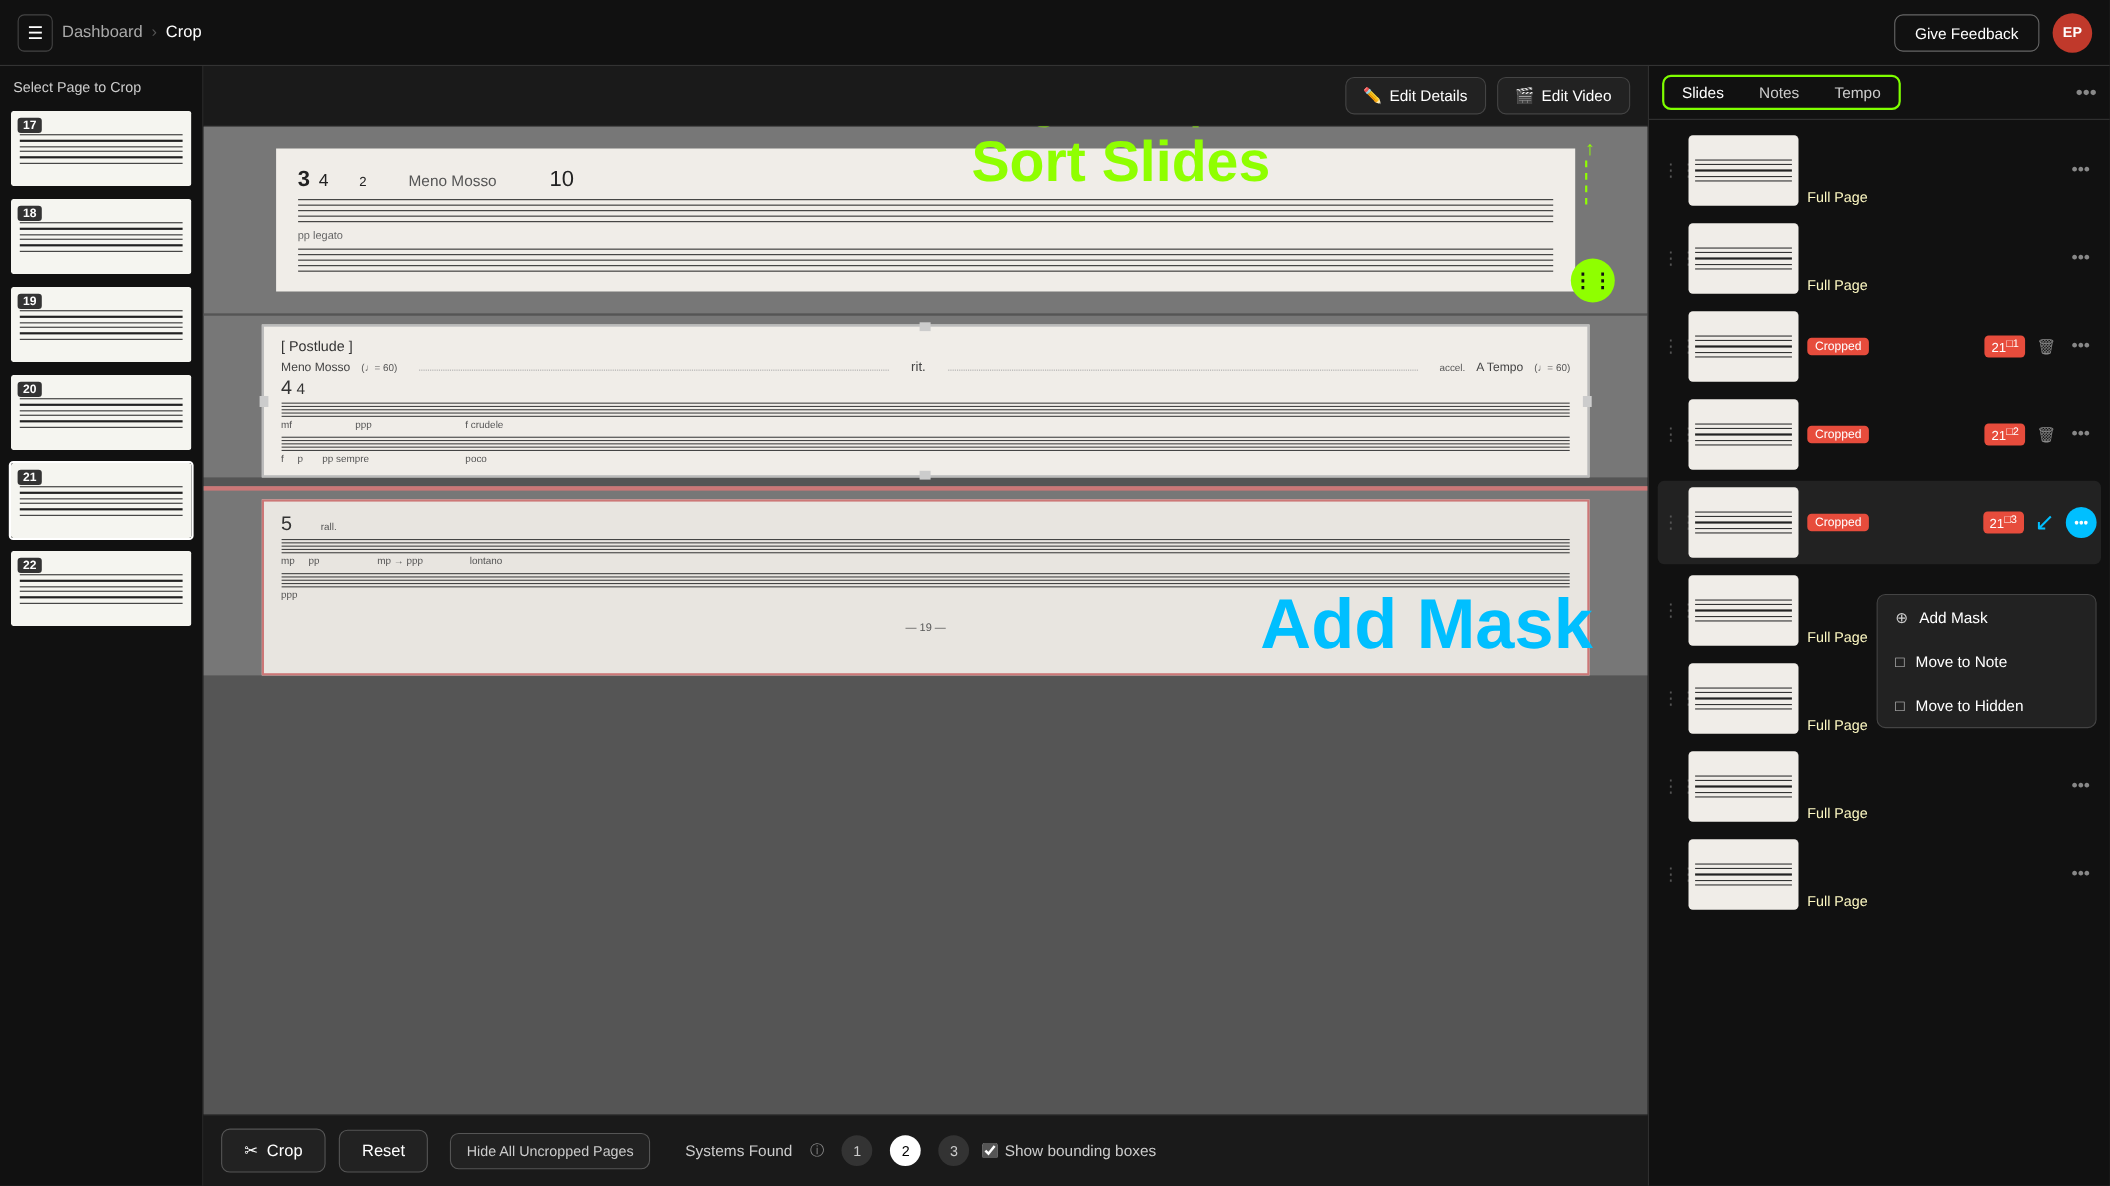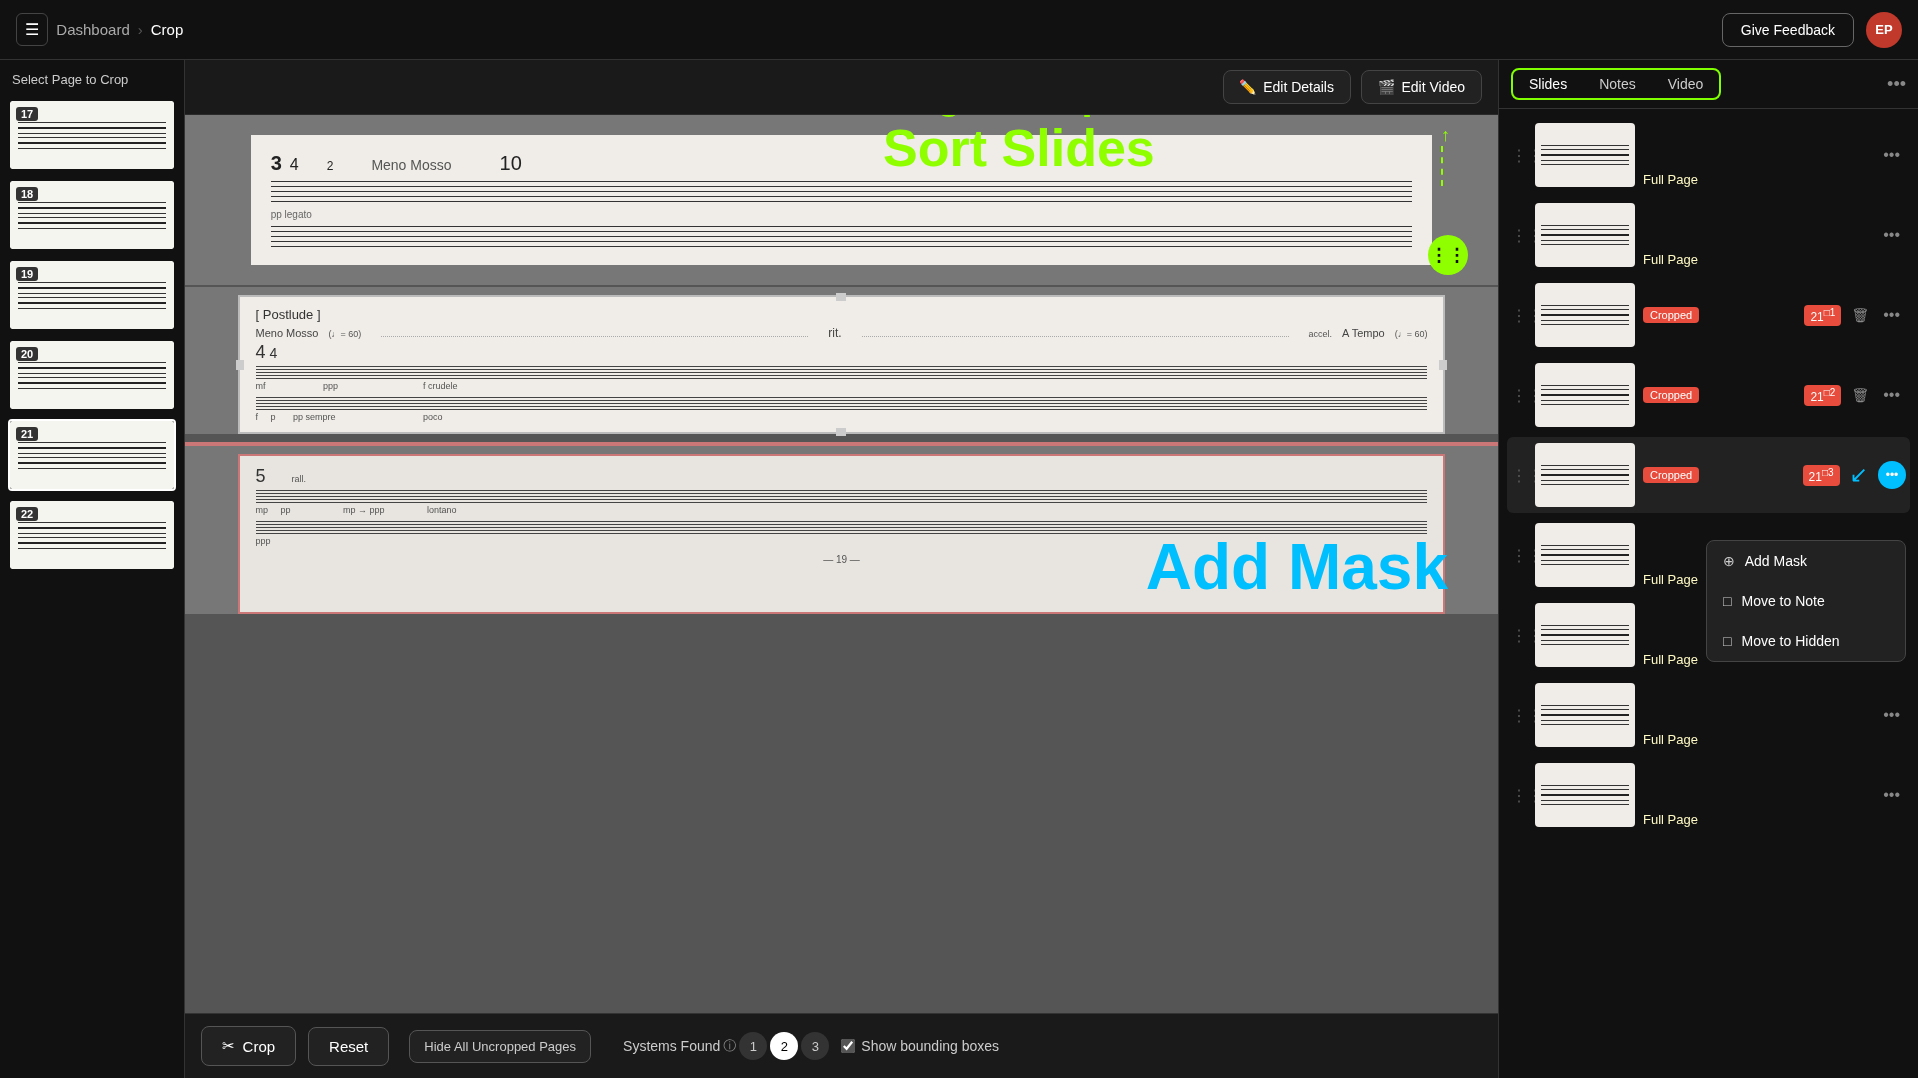--- a/index.html
+++ b/index.html
@@ -39,21 +39,21 @@
     .center-toolbar { display: flex; align-items: center; justify-content: flex-end; padding: 10px 16px; gap: 10px; border-bottom: 1px solid #2a2a2a; }
     .edit-btn { background: #222; border: 1px solid #444; color: #fff; border-radius: 8px; padding: 8px 16px; font-size: 14px; cursor: pointer; display: flex; align-items: center; gap: 6px; }
 
     .sheet-area { flex: 1; overflow: hidden; position: relative; background: #555; }
 
     .drag-drop-text { position: absolute; top: 50%; left: 50%; transform: translate(-50%, -50%); text-align: center; }
 
     .bottom-toolbar { background: #1a1a1a; border-top: 1px solid #333; padding: 12px 16px; display: flex; align-items: center; gap: 12px; flex-wrap: wrap; }
     .crop-btn { background: #222; border: 1px solid #555; color: #fff; border-radius: 8px; padding: 10px 20px; font-size: 15px; cursor: pointer; display: flex; align-items: center; gap: 8px; }
     .reset-btn { background: #222; border: 1px solid #555; color: #fff; border-radius: 8px; padding: 10px 20px; font-size: 15px; cursor: pointer; }
-    .systems-found { display: flex; align-items: center; gap: 3px; margin-left: 20px; color: #ccc; font-size: 14px; }
+    .systems-found { display: flex; align-items: center; gap: 16px; margin-left: 20px; color: #ccc; font-size: 14px; }
     .sys-num { width: 28px; height: 28px; border-radius: 50%; background: #333; color: #ccc; display: flex; align-items: center; justify-content: center; font-size: 13px; cursor: pointer; border: none; }
     .sys-num.active { background: #fff; color: #000; }
     .info-icon { color: #888; font-size: 13px; }
     .show-bbox { display: flex; align-items: center; gap: 6px; color: #ccc; font-size: 14px; cursor: pointer; }
     .checkbox { width: 14px; height: 14px; accent-color: #555; }
     .hide-uncropped-btn { background: #222; border: 1px solid #555; color: #ccc; border-radius: 8px; padding: 8px 14px; font-size: 13px; cursor: pointer; margin-left: 8px; }
 
     
     .right-sidebar { width: 420px; background: #111; border-left: 1px solid #333; display: flex; flex-direction: column; }
     .right-tabs { display: flex; align-items: center; padding: 8px 12px; gap: 4px; border-bottom: 1px solid #333; }
@@ -281,21 +281,21 @@
           <div style="height:1px;background:#444;margin:2px 0;"></div>
           <div style="font-size:9px;color:#555;">mp &nbsp;&nbsp;&nbsp; pp &nbsp;&nbsp;&nbsp;&nbsp;&nbsp;&nbsp;&nbsp;&nbsp;&nbsp;&nbsp;&nbsp;&nbsp;&nbsp;&nbsp;&nbsp;&nbsp;&nbsp;&nbsp;&nbsp; mp → ppp &nbsp;&nbsp;&nbsp;&nbsp;&nbsp;&nbsp;&nbsp;&nbsp;&nbsp;&nbsp;&nbsp;&nbsp;&nbsp;&nbsp;&nbsp; lontano</div>
           <div style="margin-top:6px;">
             <div style="height:1px;background:#444;margin:2px 0;"></div>
             <div style="height:1px;background:#444;margin:2px 0;"></div>
             <div style="height:1px;background:#444;margin:2px 0;"></div>
             <div style="height:1px;background:#444;margin:2px 0;"></div>
             <div style="height:1px;background:#444;margin:2px 0;"></div>
           </div>
           <div style="font-size:9px;color:#555;">ppp</div>
-          <div style="text-align:center;font-size:10px;color:#555;margin-top:8px;">— 19 —</div>
+          <div style="text-align:center;font-size:10px;color:#555;margin-top:20px;">— 19 —</div>
         </div>
 
         <div style="position:absolute;bottom:10px;right:50px;">
           <span style="color:#00bfff;font-size:64px;font-weight:800;">Add Mask</span>
         </div>
       </div>
 
     </div>
 
     <div class="bottom-toolbar">
@@ -318,21 +318,21 @@
       </label>
     </div>
   </div>
 
   <div class="right-sidebar" style="position:relative;">
 
     <div class="right-tabs">
       <div class="tab-group">
         <button class="tab-btn active">Slides</button>
         <button class="tab-btn">Notes</button>
-        <button class="tab-btn">Video</button>
+        <button class="tab-btn">Tempo</button>
       </div>
       <button class="more-btn">•••</button>
     </div>
 
     <div class="right-slides-list">
 
       <div class="slide-item">
         <span class="drag-handle">⋮⋮</span>
         <div class="slide-thumb">
           <div class="slide-thumb-lines">

